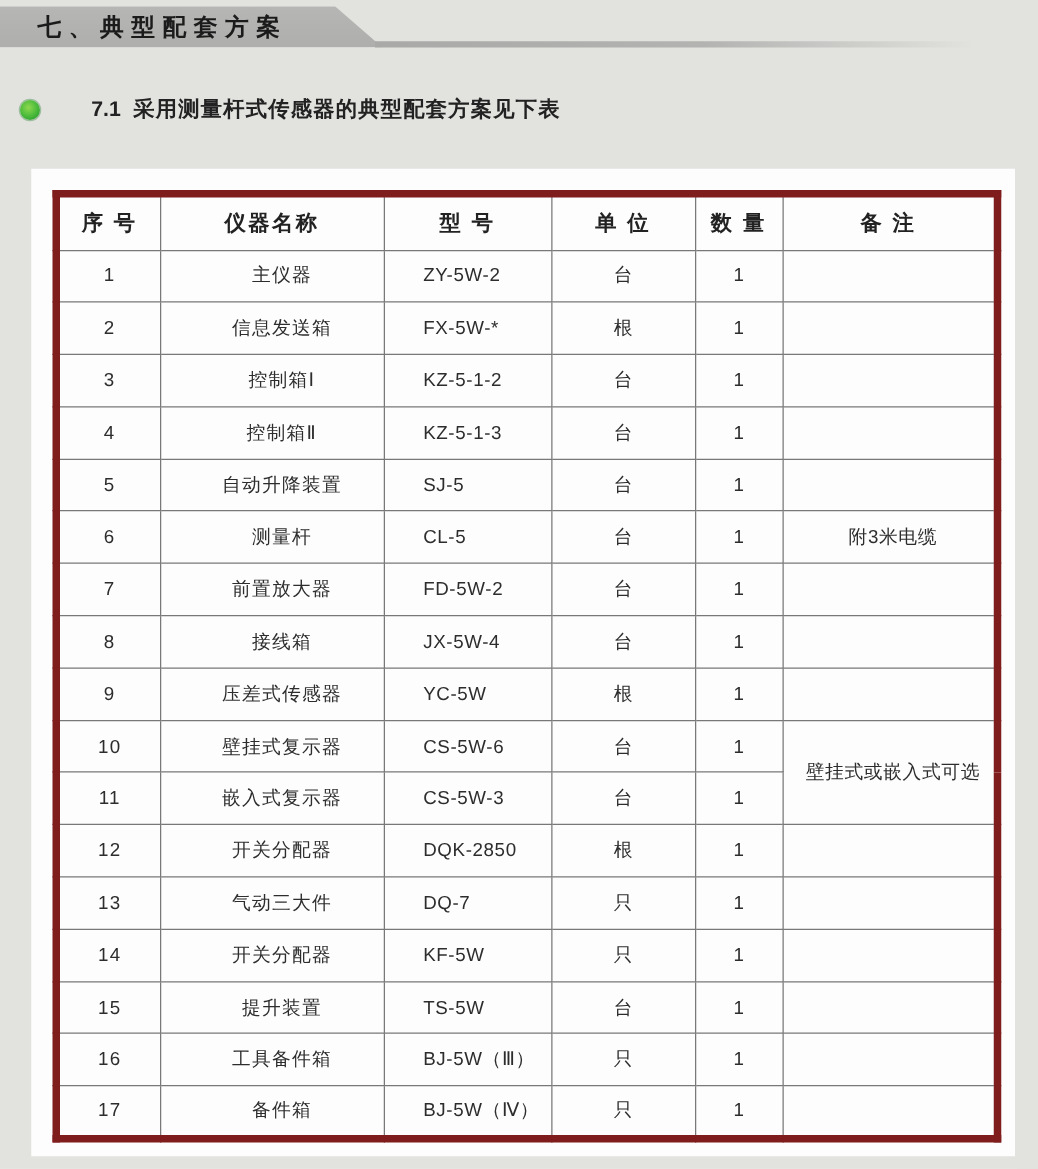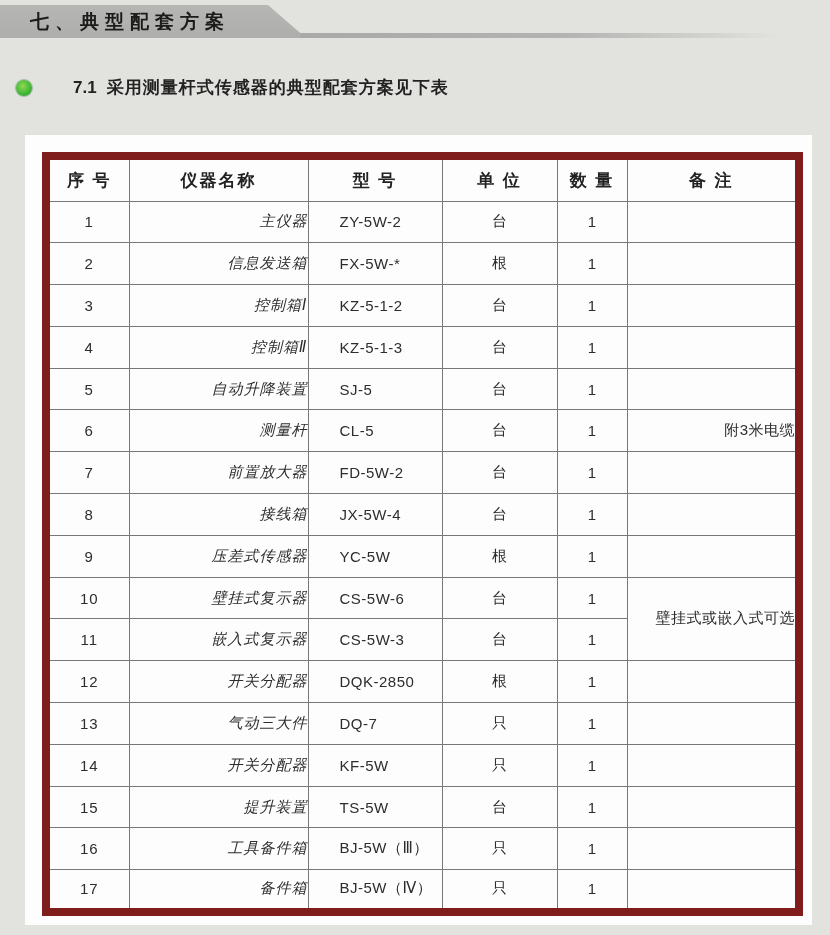--- a/index.html
+++ b/index.html
@@ -49,40 +49,40 @@
     width: 787px; height: 790px;
     background: #fdfdfd;
   }
   
   table.spec {
     position: absolute; top: 17px; left: 17px;
     width: 753px; height: 756px;
     border-collapse: collapse;
     table-layout: fixed;
     background: #fdfdfd;
-    border: 8px solid #7f1d1d;
+    border: 6px solid #7f1d1d;
   }
   table.spec th, table.spec td {
     border: 1px solid #787878;
     font-weight: normal;
     color: #2d2d2d;
     overflow: hidden; white-space: nowrap;
   }
   table.spec thead th {
     height: 45px;
     font-size: 17px; font-weight: bold; color: #222;
     text-align: center; letter-spacing: 2px;
   }
   table.spec tbody td { height: 41.8px; font-size: 15px; }
   td.c-no   { text-align: center; letter-spacing: 1px; }
-  td.c-name { text-align: right; padding-left: 16px; letter-spacing: 1px; font-style: italic; }
+  td.c-name { text-align: center; padding-left: 16px; letter-spacing: 1px; }
   td.c-model{ text-align: left; padding-left: 31px; letter-spacing: 0.5px; }
   td.c-unit { text-align: center; }
   td.c-qty  { text-align: center; }
-  td.c-remark { text-align: right; padding-left: 7px; letter-spacing: 0.5px; }
+  td.c-remark { text-align: center; padding-left: 7px; letter-spacing: 0.5px; }
 </style>
 </head>
 <body>
 
 <div class="ribbon-wrap">
   <div class="ribbon-band"></div>
   <div class="ribbon-tail"></div>
   <div class="ribbon-title">七、典型配套方案</div>
 </div>
 

